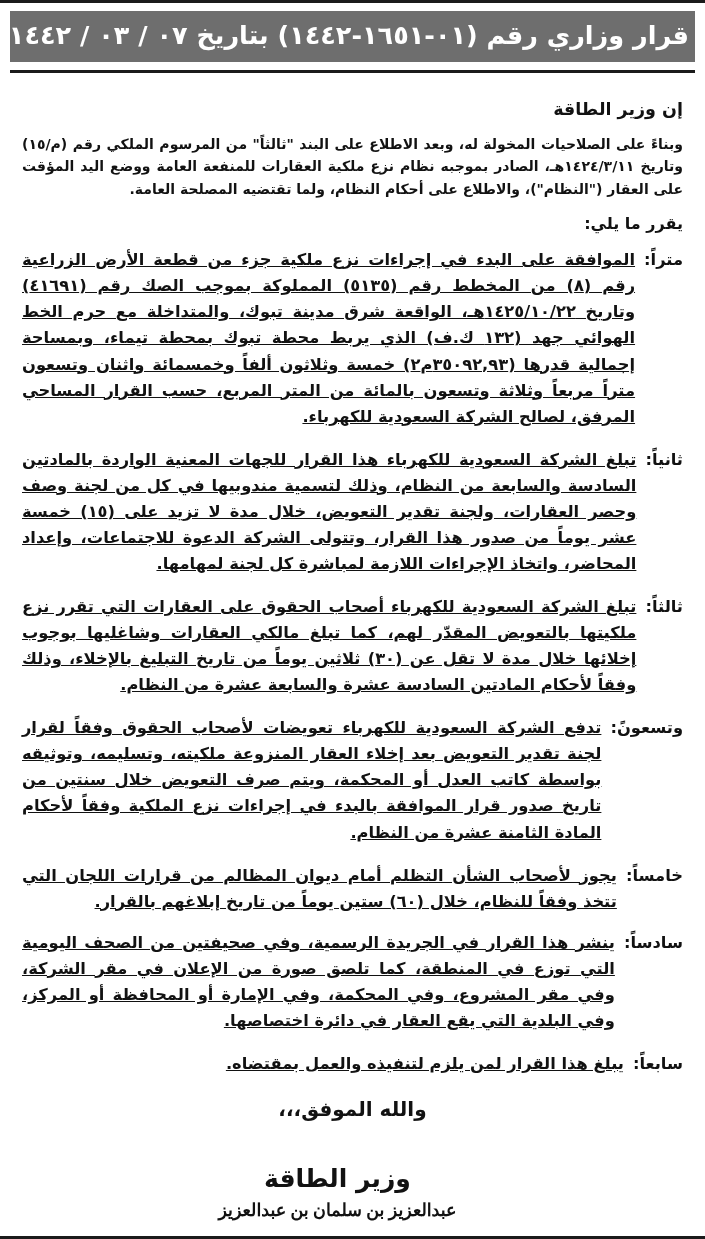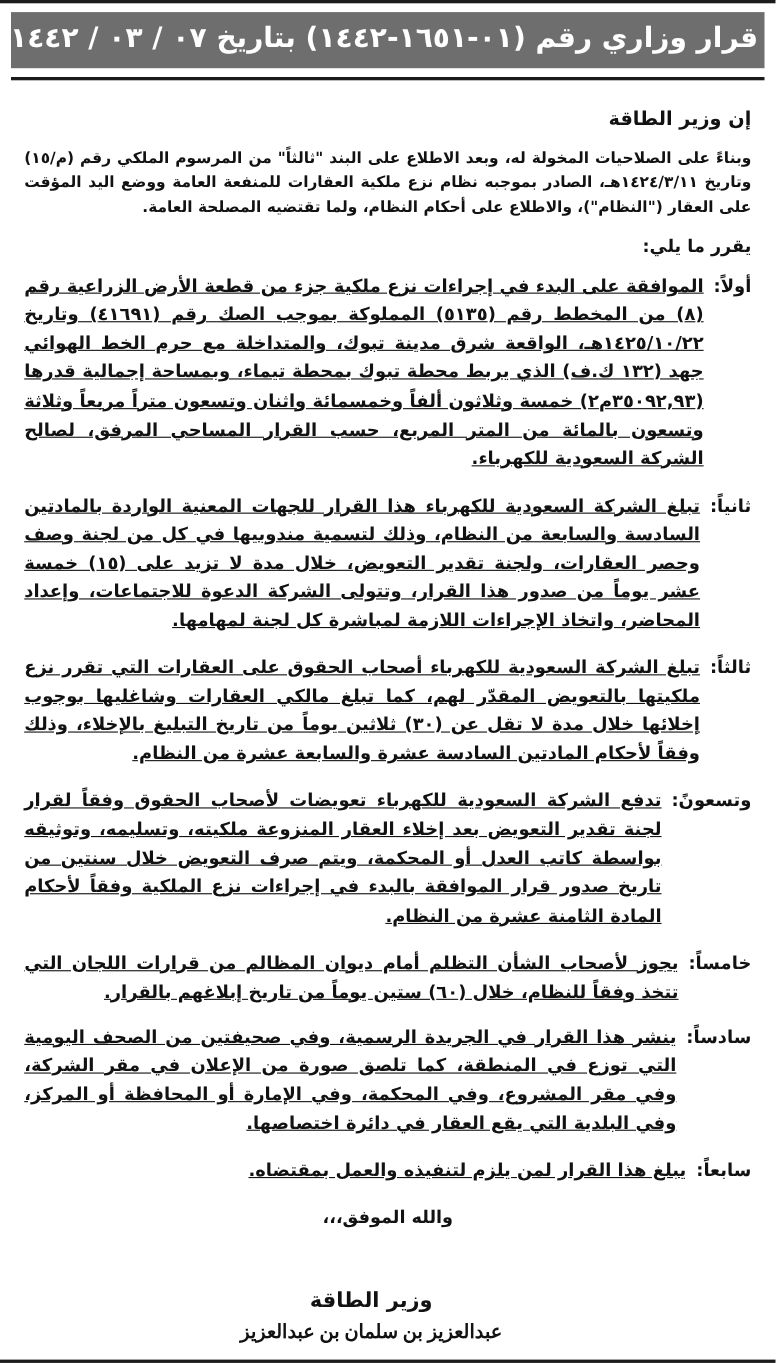--- a/index.html
+++ b/index.html
@@ -103,36 +103,36 @@
   .clause-text {
     flex: 1 1 auto;
     text-align: justify;
     text-justify: inter-word;
     text-decoration: underline;
   }
   .clause.tight { margin-bottom: 15px; }
 
   .closing {
     text-align: center;
-    font-size: 16px;
+    font-size: 20px;
     font-weight: bold;
     margin: 20px 0 0 0;
   }
 
   
   .signature {
     position: absolute;
     right: 0;
     left: 0;
     bottom: 18px;
     text-align: center;
     padding-right: 30px;
   }
   .sig-title {
-    font-size: 19px;
+    font-size: 25px;
     font-weight: bold;
     margin-bottom: 7px;
   }
   .sig-name {
     font-size: 17.5px;
     font-weight: bold;
     font-family: Liberation Serif, serif;
   }
 
   .bottom-rule {
@@ -156,21 +156,21 @@
 
   <div class="body-wrap">
 
     <div class="addressee">إن وزير الطاقة</div>
 
     <p class="block preamble">وبناءً على الصلاحيات المخولة له، وبعد الاطلاع على البند "ثالثاً" من المرسوم الملكي رقم (م/١٥) وتاريخ ١٤٢٤/٣/١١هـ، الصادر بموجبه نظام نزع ملكية العقارات للمنفعة العامة ووضع اليد المؤقت على العقار ("النظام")، والاطلاع على أحكام النظام، ولما تقتضيه المصلحة العامة.</p>
 
     <div class="decides">يقرر ما يلي:</div>
 
     <div class="clause">
-      <span class="clause-label">أولاً:</span>
+      <span class="clause-label">متراً:</span>
       <span class="clause-text">الموافقة على البدء في إجراءات نزع ملكية جزء من قطعة الأرض الزراعية رقم (٨) من المخطط رقم (٥١٣٥) المملوكة بموجب الصك رقم (٤١٦٩١) وتاريخ ١٤٢٥/١٠/٢٢هـ، الواقعة شرق مدينة تبوك، والمتداخلة مع حرم الخط الهوائي جهد (١٣٢ ك.ف) الذي يربط محطة تبوك بمحطة تيماء، وبمساحة إجمالية قدرها (٣٥٠٩٢,٩٣م٢) خمسة وثلاثون ألفاً وخمسمائة واثنان وتسعون متراً مربعاً وثلاثة وتسعون بالمائة من المتر المربع، حسب القرار المساحي المرفق، لصالح الشركة السعودية للكهرباء.</span>
     </div>
 
     <div class="clause">
       <span class="clause-label">ثانياً:</span>
       <span class="clause-text">تبلغ الشركة السعودية للكهرباء هذا القرار للجهات المعنية الواردة بالمادتين السادسة والسابعة من النظام، وذلك لتسمية مندوبيها في كل من لجنة وصف وحصر العقارات، ولجنة تقدير التعويض، خلال مدة لا تزيد على (١٥) خمسة عشر يوماً من صدور هذا القرار، وتتولى الشركة الدعوة للاجتماعات، وإعداد المحاضر، واتخاذ الإجراءات اللازمة لمباشرة كل لجنة لمهامها.</span>
     </div>
 
     <div class="clause">
       <span class="clause-label">ثالثاً:</span>

